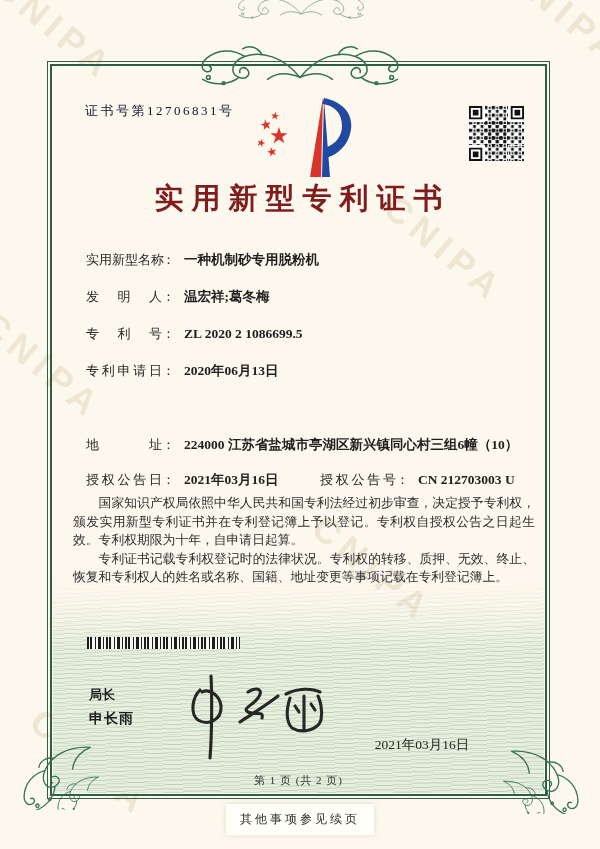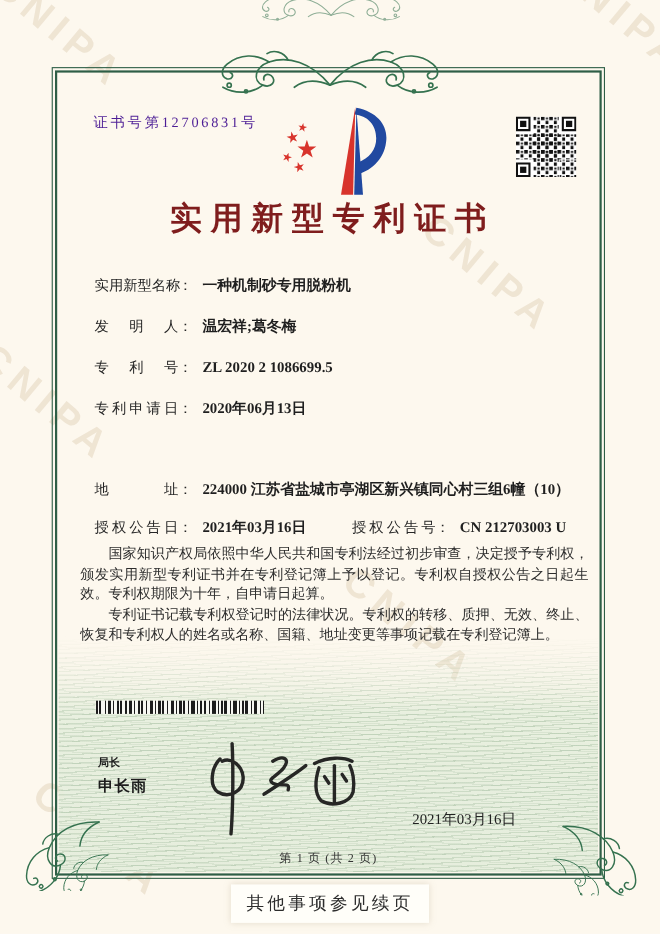--- a/index.html
+++ b/index.html
@@ -26,21 +26,21 @@
     position:absolute; left:1px; right:1px; bottom:1px; height:215px; z-index:0;
     background:
       repeating-linear-gradient(177deg, rgba(110,150,110,0.22) 0 1px, rgba(0,0,0,0) 1px 4px),
       repeating-linear-gradient(183deg, rgba(110,150,110,0.12) 0 1px, rgba(0,0,0,0) 1px 5px),
       linear-gradient(180deg, rgba(232,240,224,0) 0%, rgba(230,238,221,0.9) 30%, #e6eedd 100%);
     -webkit-mask-image:linear-gradient(180deg, transparent 0, #000 70px);
     mask-image:linear-gradient(180deg, transparent 0, #000 70px);
   }
   .inner{position:absolute; inset:0; z-index:1;}
   
-  .cert-no{position:absolute; left:33px; top:36px; font-size:13px; letter-spacing:2.5px; color:#4c1d95;}
+  .cert-no{position:absolute; left:33px; top:36px; font-size:13px; letter-spacing:2.5px; color:#0f172a;}
   .logo{position:absolute; left:200px; top:28px; width:100px; height:88px;}
   .qr{position:absolute; left:417px; top:40px; width:55px; height:55px;}
   .title{
     position:absolute; left:0; top:113px; width:100%; text-align:center;
     font-size:29px; font-weight:bold; letter-spacing:8px; color:#7f1d1d; text-indent:8px;
   }
   
   .frow{position:absolute; left:34px; font-size:13px; white-space:nowrap; color:#262626;}
   .flabel{display:inline-block; width:76px; text-align:justify; text-align-last:justify; vertical-align:bottom;}
   .fcolon{display:inline-block;}
@@ -55,29 +55,29 @@
   .paras p{margin:0; text-indent:2em;}
   
   .barcode{
     position:absolute; left:35px; top:571px; width:153px; height:12px;
     background:repeating-linear-gradient(90deg,
       #1c1c1c 0 2px,#f7f7f2 2px 3px,#1c1c1c 3px 5px,#f7f7f2 5px 8px,
       #1c1c1c 8px 9px,#f7f7f2 9px 11px,#1c1c1c 11px 14px,#f7f7f2 14px 16px,
       #1c1c1c 16px 17px,#f7f7f2 17px 19px);
   }
   .signer{position:absolute; left:37px; top:620px; font-family:"Liberation Sans","DejaVu Sans",sans-serif; font-weight:600; color:#1d1d1d;}
-  .signer .t{font-size:10px; margin-bottom:6px;}
+  .signer .t{font-size:13px; margin-bottom:6px;}
   .signer .n{font-size:14px; letter-spacing:1px;}
   .signature{position:absolute; left:118px; top:598px; width:170px; height:100px;}
   .issue-date{position:absolute; left:290px; top:670px; width:160px; text-align:center; font-size:13.5px; color:#222;}
   .page-ind{position:absolute; left:0; bottom:6px; width:100%; text-align:center; font-size:11px; letter-spacing:1px; color:#333;}
   
   .footer-note{
     position:absolute; left:50%; top:804px; transform:translateX(-50%);
-    background:#fffef9; padding:7px 14px; font-size:16px; letter-spacing:3px;
+    background:#fffef9; padding:7px 14px; font-size:12px; letter-spacing:3px;
     color:#2c2c2c; z-index:3; box-shadow:0 0 6px rgba(180,170,140,0.35);
   }
   
   .orn{position:absolute; z-index:3; pointer-events:none;}
   .orn svg{display:block;}
   .logo-star{fill:#d8342c;}
 </style>
 </head>
 <body>
 

